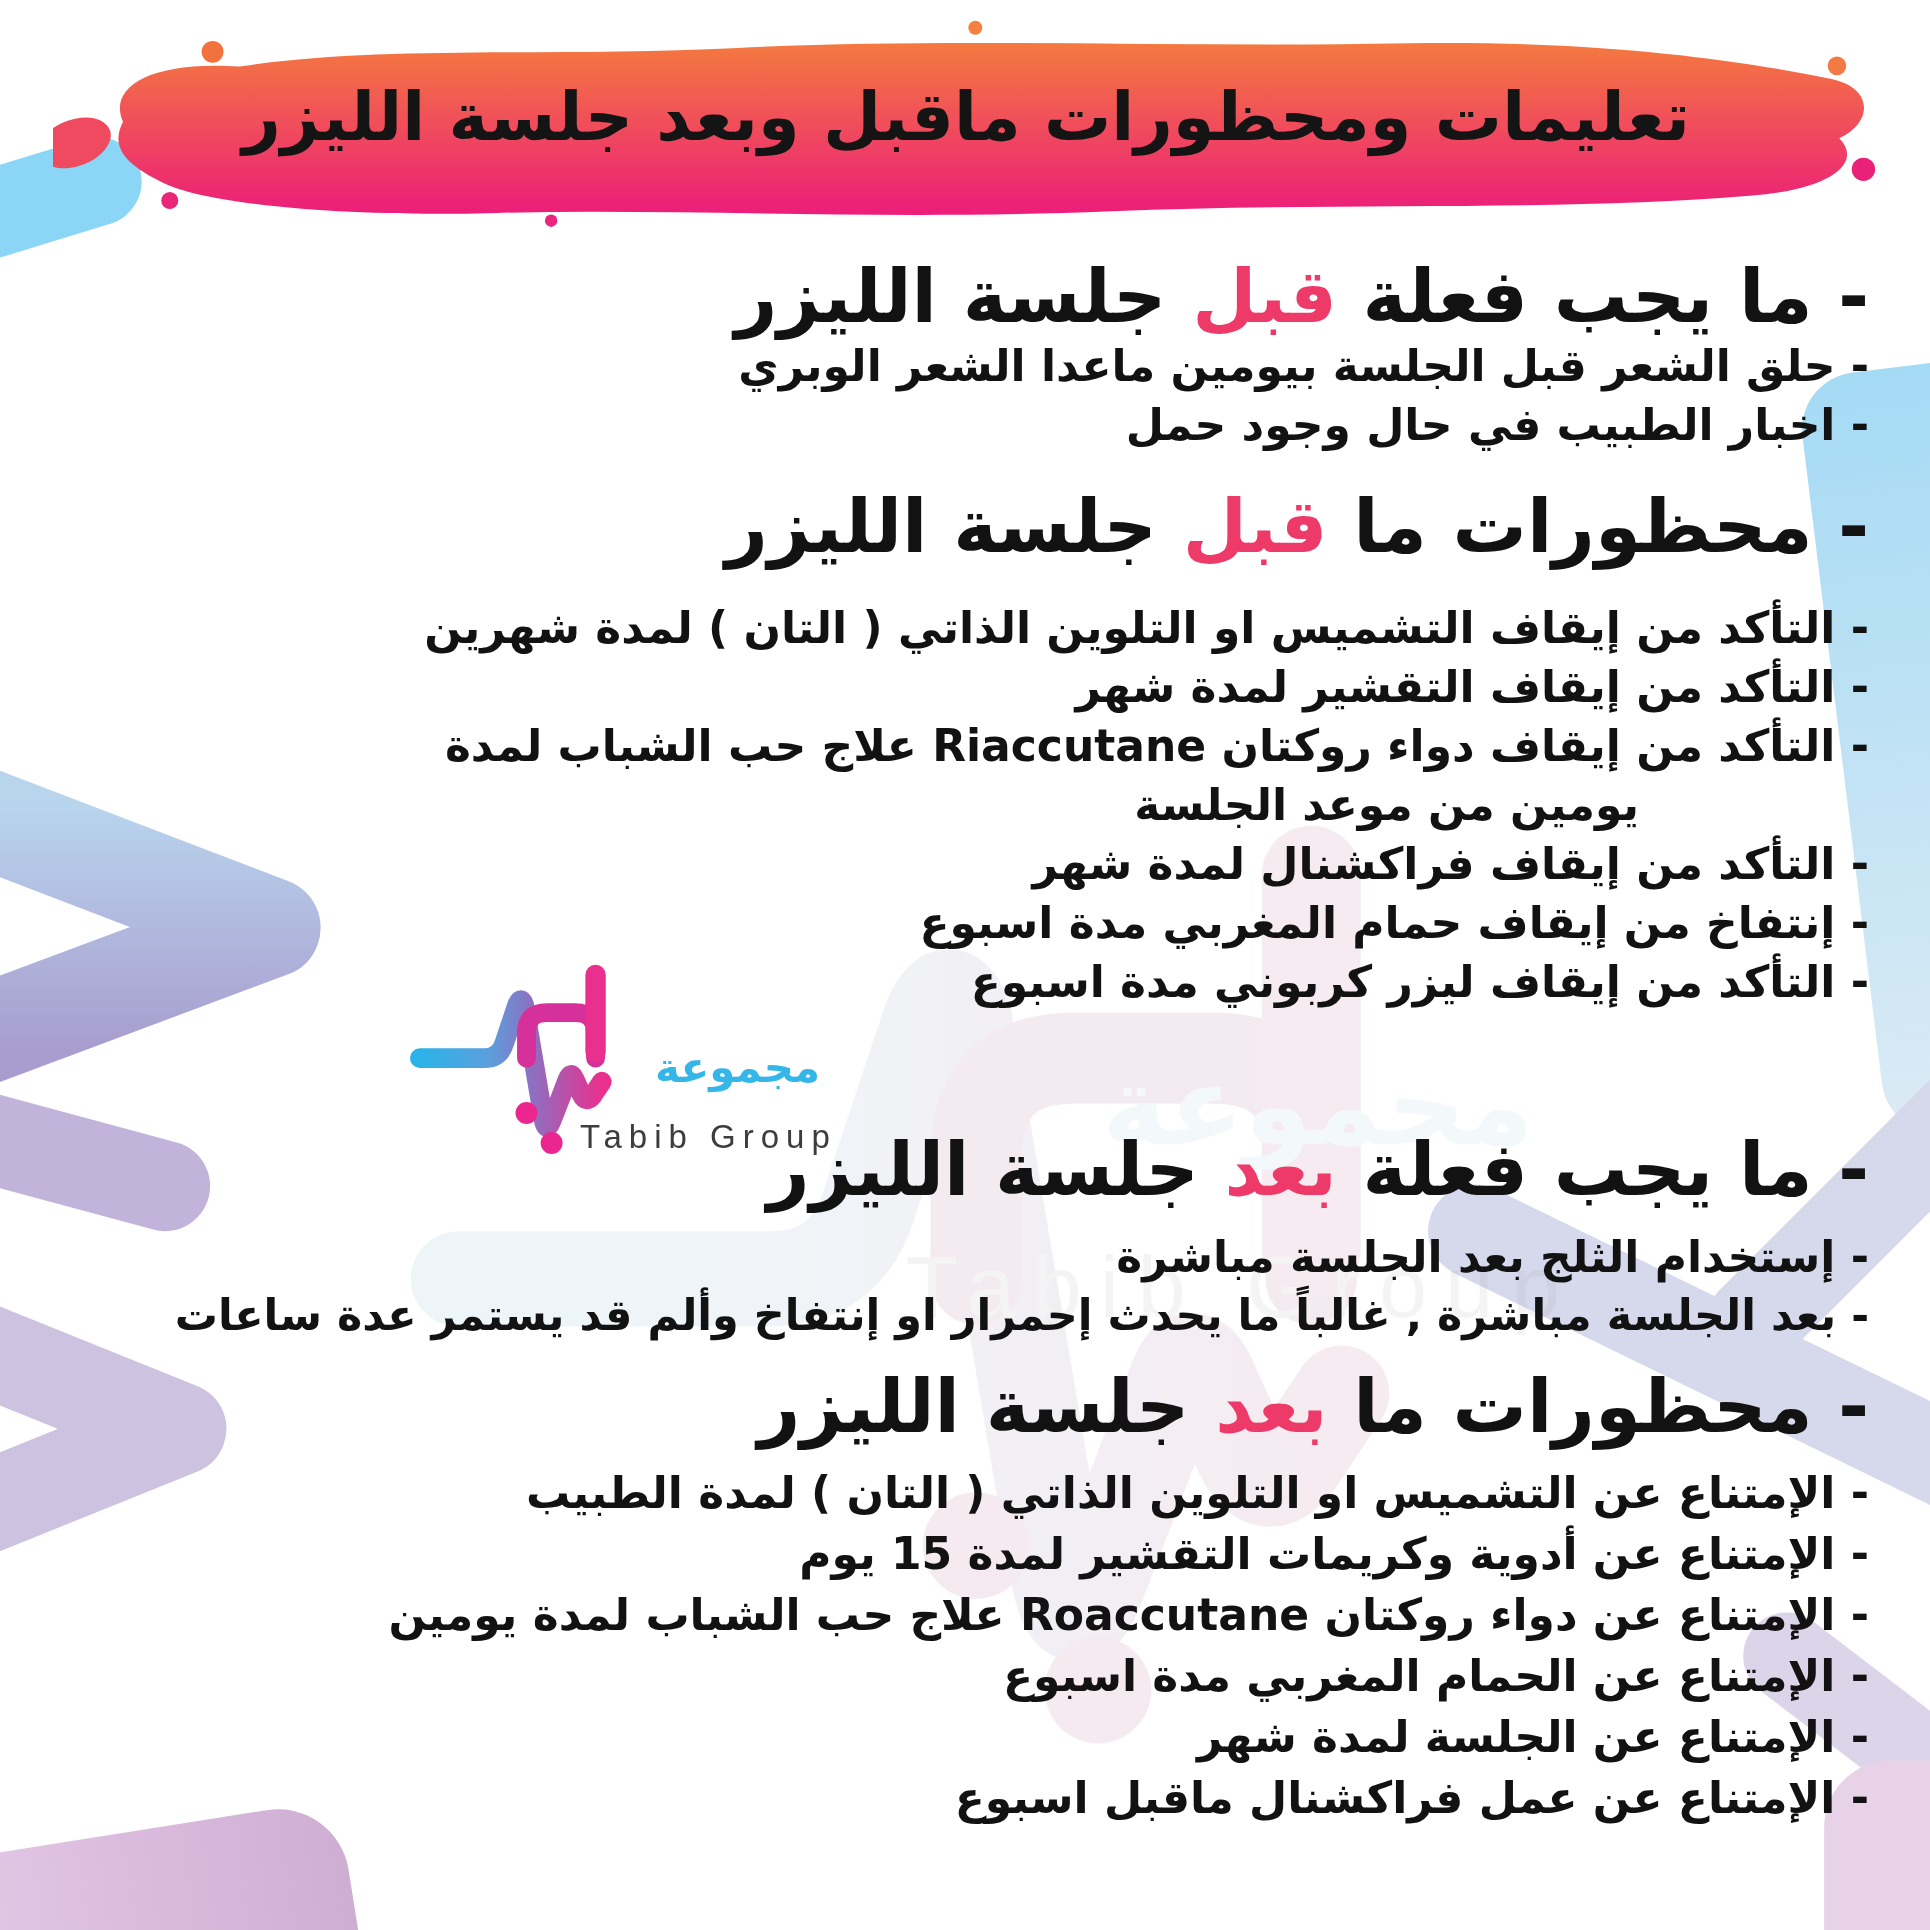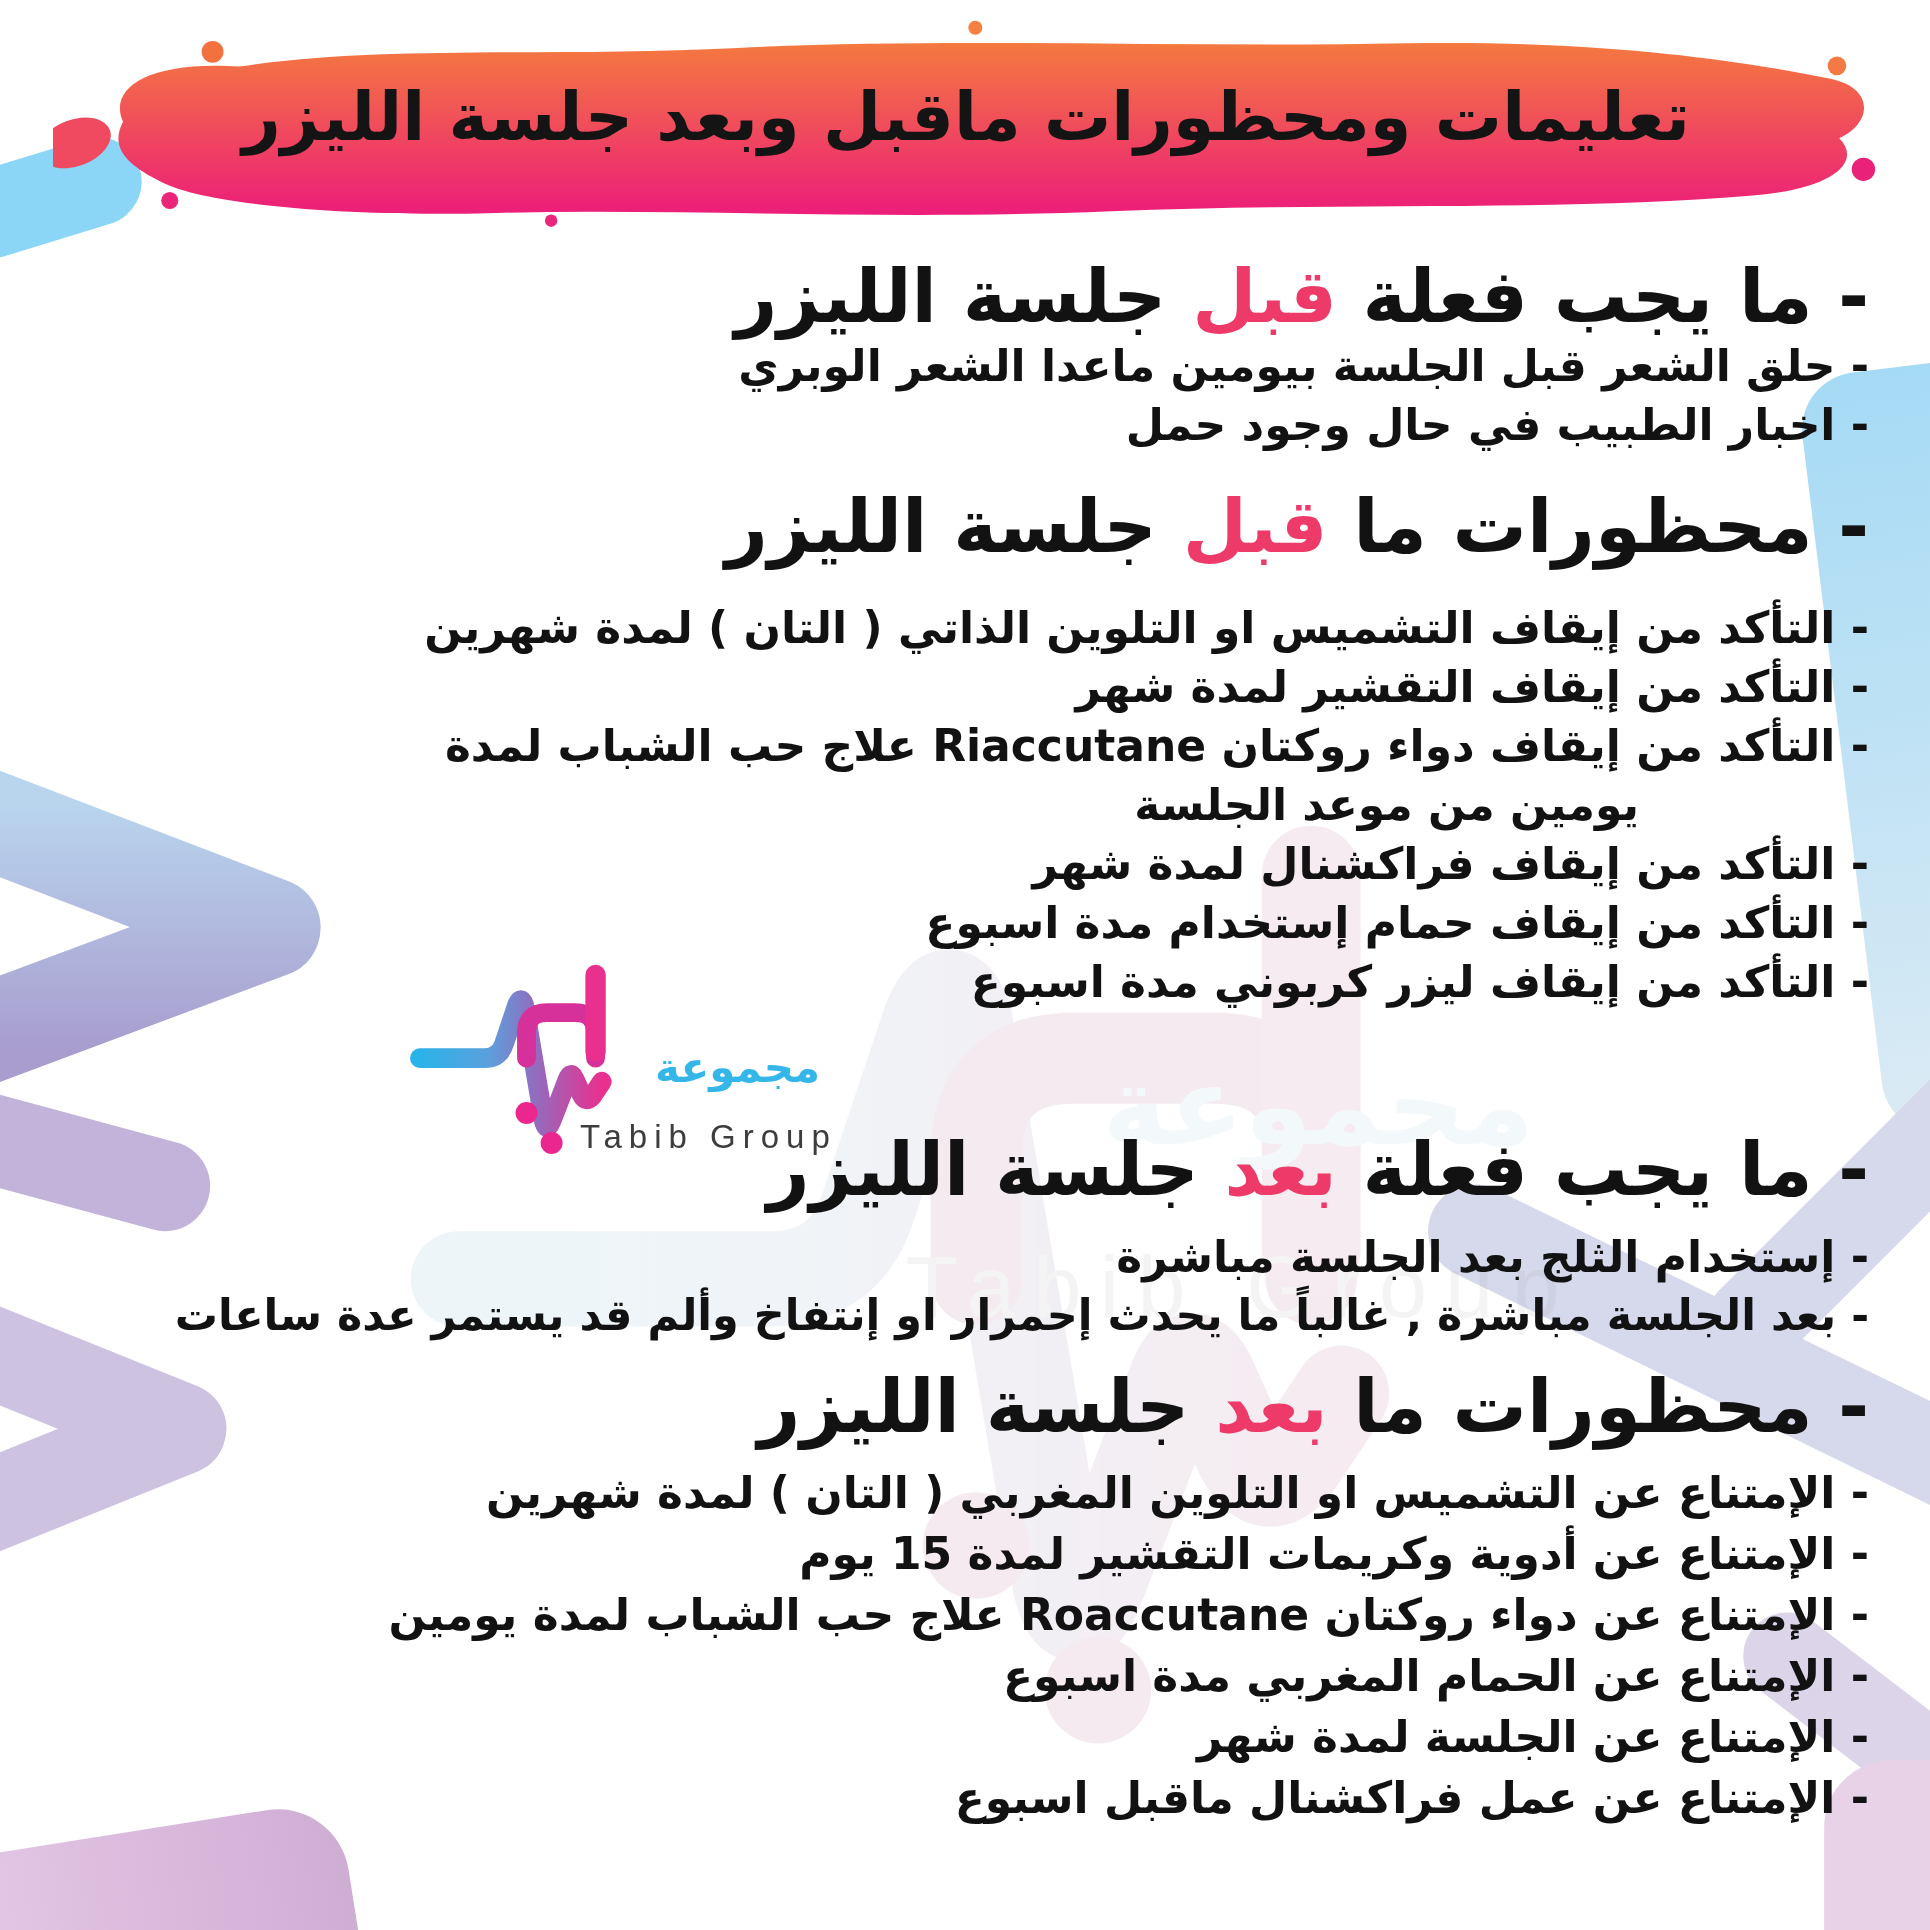--- a/index.html
+++ b/index.html
@@ -134,21 +134,21 @@
 
   <div class="tblock heading" style="top:484px;">
     <span>- محظورات ما </span><span class="hl">قبل</span><span> جلسة الليزر</span>
   </div>
   <div class="tblock items" style="top:598px;">
     <div class="line">- التأكد من إيقاف التشميس او التلوين الذاتي ( التان ) لمدة شهرين</div>
     <div class="line">- التأكد من إيقاف التقشير لمدة شهر</div>
     <div class="line">- التأكد من إيقاف دواء روكتان Riaccutane علاج حب الشباب لمدة</div>
     <div class="line indent">يومين من موعد الجلسة</div>
     <div class="line">- التأكد من إيقاف فراكشنال لمدة شهر</div>
-    <div class="line">- التأكد من إيقاف حمام إستخدام مدة اسبوع</div>
+    <div class="line">- إنتفاخ من إيقاف حمام المغربي مدة اسبوع</div>
     <div class="line">- التأكد من إيقاف ليزر كربوني مدة اسبوع</div>
   </div>
 
   <div class="logo">
     <svg class="mark" viewBox="0 0 300 260" aria-hidden="true">
       <defs>
         <linearGradient id="mg" x1="0" y1="0" x2="1" y2="0">
           <stop offset="0" stop-color="#2ab3e8"></stop>
             <stop offset="0.38" stop-color="#5c9fdd"></stop>
           <stop offset="0.62" stop-color="#8e6fc0"></stop>
@@ -170,21 +170,21 @@
   </div>
   <div class="tblock items" style="top:1227px;left:15.6px;">
     <div class="line">- إستخدام الثلج بعد الجلسة مباشرة</div>
     <div class="line longline">- بعد الجلسة مباشرة , غالباً ما يحدث إحمرار او إنتفاخ وألم قد يستمر عدة ساعات</div>
   </div>
 
   <div class="tblock heading" style="top:1364px;">
     <span>- محظورات ما </span><span class="hl">بعد</span><span> جلسة الليزر</span>
   </div>
   <div class="tblock items list-after" style="top:1462px;">
-    <div class="line">- الإمتناع عن التشميس او التلوين المغربي ( التان ) لمدة شهرين</div>
+    <div class="line">- الإمتناع عن التشميس او التلوين الذاتي ( التان ) لمدة الطبيب</div>
     <div class="line">- الإمتناع عن أدوية وكريمات التقشير لمدة 15 يوم</div>
     <div class="line">- الإمتناع عن دواء روكتان Roaccutane علاج حب الشباب لمدة يومين</div>
     <div class="line">- الإمتناع عن الحمام المغربي مدة اسبوع</div>
     <div class="line">- الإمتناع عن الجلسة لمدة شهر</div>
     <div class="line">- الإمتناع عن عمل فراكشنال ماقبل اسبوع</div>
   </div>
 
 </div>
 
 

